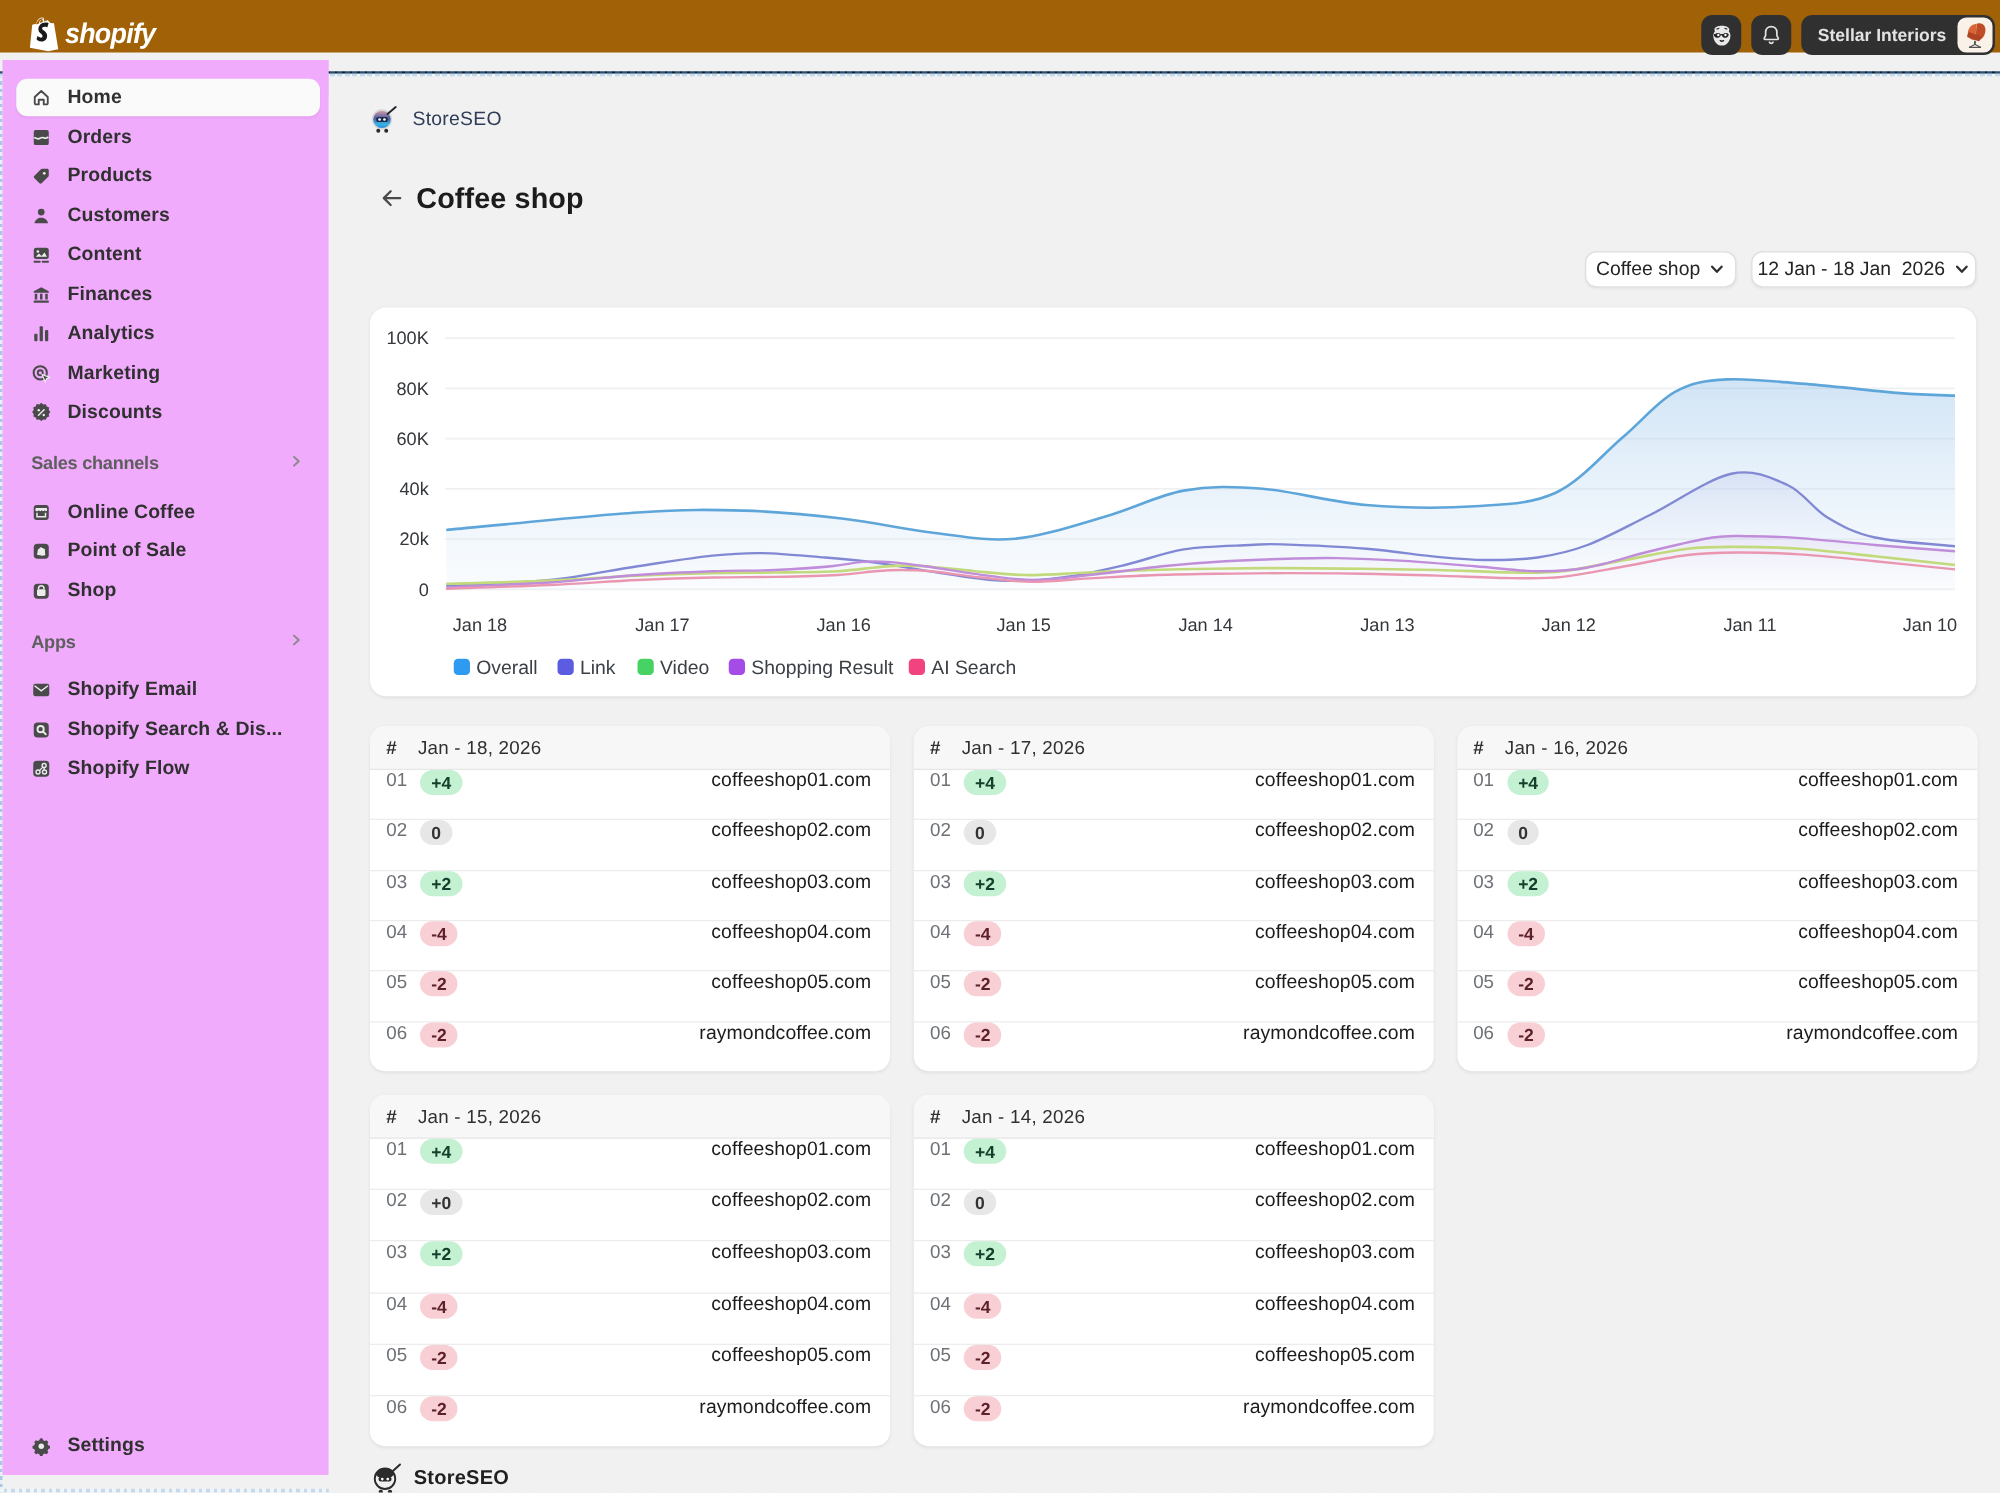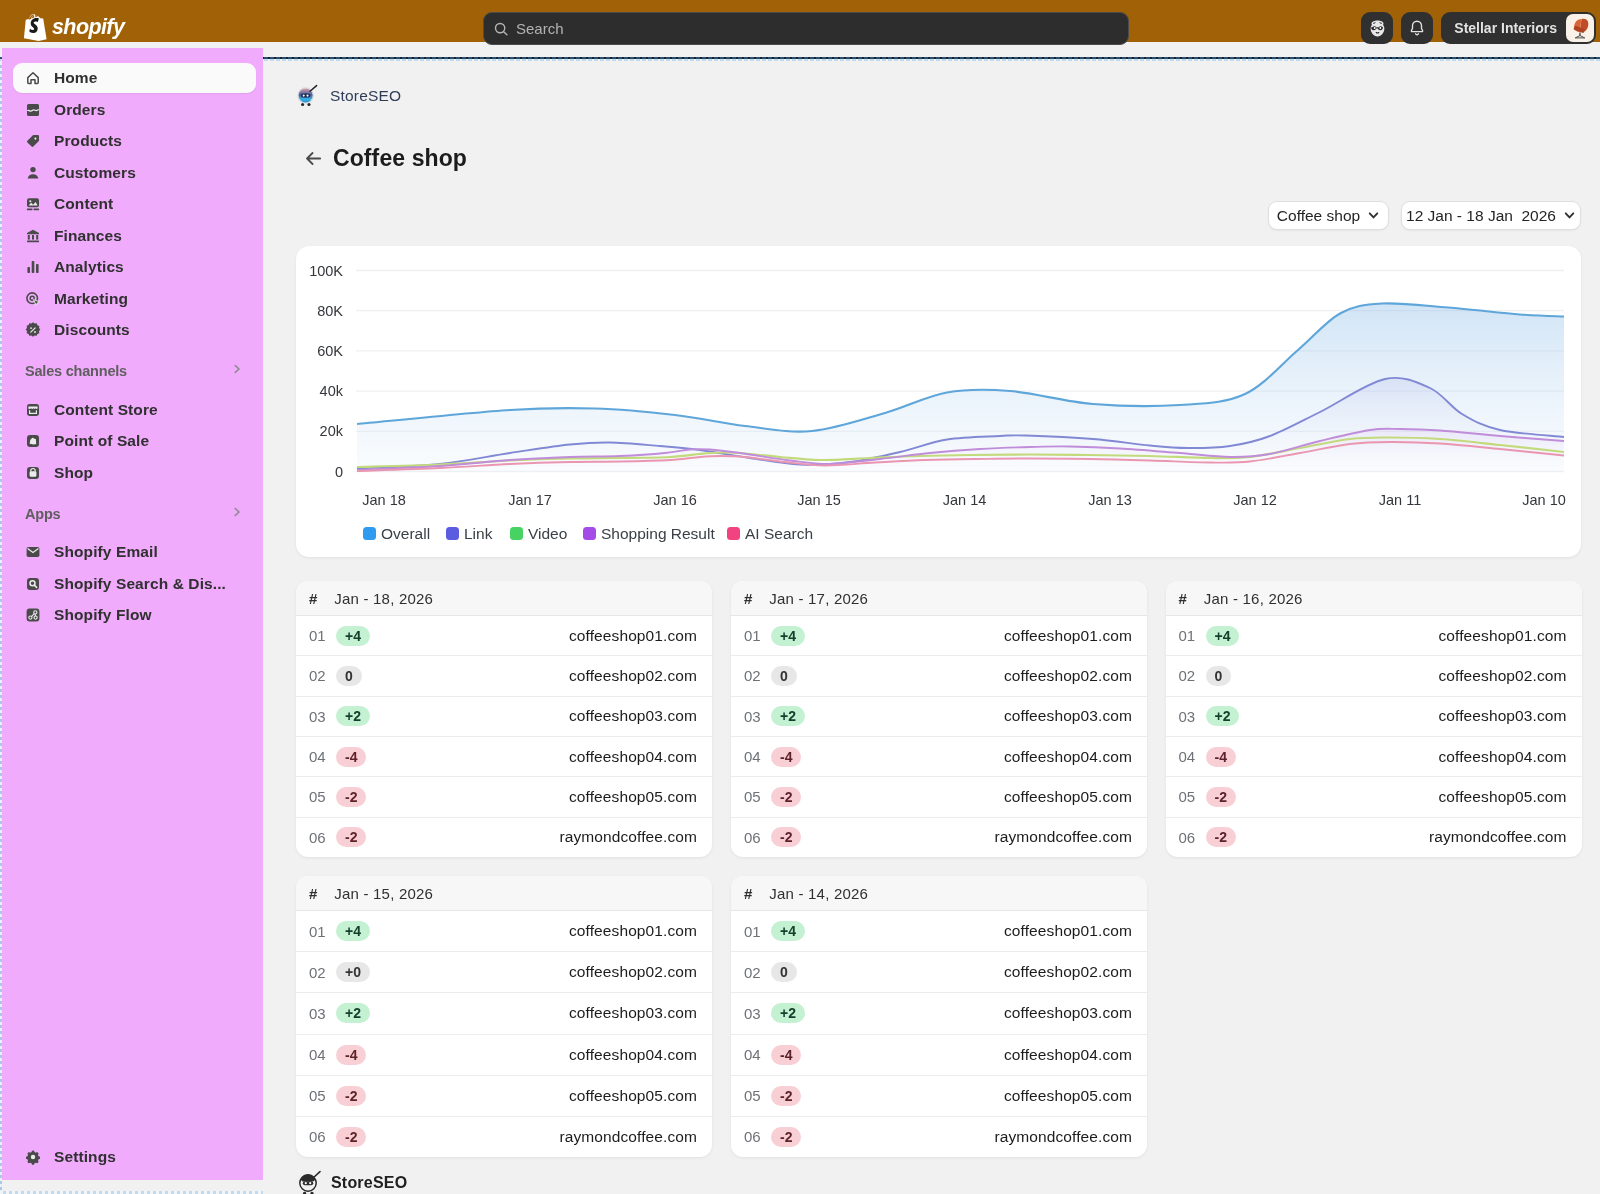--- a/index.html
+++ b/index.html
@@ -33,21 +33,21 @@
 .pill{position:absolute;top:123px;height:29px;background:#fff;border:1px solid #dfdfdf;border-radius:9px;box-shadow:0 1px 2px rgba(0,0,0,0.05);display:flex;align-items:center;justify-content:center;gap:7px}
 .pill span{font-size:15.5px;color:#242424;font-weight:500}
 .chartcard{position:absolute;left:33px;top:168px;width:1285px;height:311px;background:#fff;border-radius:13px;box-shadow:0 1px 3px rgba(0,0,0,0.07)}
 .axlab{font-size:14.5px;fill:#33363a;font-family:"Liberation Sans",sans-serif}
 .leglab{font-size:15.5px;fill:#3b4046;font-family:"Liberation Sans",sans-serif}
 .tcard{position:absolute;background:#fff;border-radius:12px;box-shadow:0 1px 3px rgba(0,0,0,0.07);overflow:hidden;display:flex;flex-direction:column}
 .thead{height:35px;background:#f7f7f7;border-bottom:1px solid #e6e6e6;display:flex;align-items:center;flex:none}
 .hash{margin-left:13px;font-size:15px;font-weight:600;color:#303030}
 .tdate{margin-left:17px;font-size:15px;font-weight:400;color:#303030;letter-spacing:0.2px}
 .tbody{display:flex;flex-direction:column;flex:1}
-.trow{flex:1;display:flex;align-items:center;border-bottom:1px solid #ececec;position:relative}
+.trow{flex:1;display:flex;align-items:flex-start;border-bottom:1px solid #ececec;position:relative}
 .trow:last-child{border-bottom:none}
 .rank{margin-left:13px;width:22px;font-size:15px;color:#6e7277}
 .bdg{margin-left:5px;height:20px;border-radius:10px;padding:0 9px;font-size:14px;font-weight:600;display:flex;align-items:center}
 .bg{background:#c4f1d1;color:#12402c}
 .bn{background:#e7e7e7;color:#333}
 .br{background:#f8cfd4;color:#5c2229}
 .dom{position:absolute;right:15px;font-size:15.5px;color:#1c1c1c;letter-spacing:0.1px}
 .foot{position:absolute;left:33px;top:1088px;width:1285px;height:40px}
 .flogo{position:absolute;left:0;top:4px;display:flex;align-items:center;gap:9px}
 .flogo span{font-size:16px;font-weight:700;color:#202020;letter-spacing:0.2px}
@@ -57,27 +57,20 @@
 </style></head>
 <body>
 <header class="topbar">
 <div class="tblogo">
       <svg width="25" height="29" viewBox="0 0 25 29">
 <path fill="#fff" d="M19.2 5.7c0-.1-.1-.2-.25-.2l-2.6-.2-1.9-1.9c-.2-.2-.55-.12-.7-.08l-1 .3C12.2 2.1 11.2.9 9.6.9 6.9.9 5.3 4.2 4.8 5.9l-2.3.7c-.7.2-.72.22-.8.9L-.1 25.2 14.6 28l8-1.7L19.2 5.7zM12.9 3.7l-1.6.5c0-.8-.1-2-.5-2.9C12 1.6 12.6 2.8 12.9 3.7zM10.4 4.5 7 5.5c.4-1.3 1.2-2.6 2.7-3.1.3.6.7 1.4.7 2.1zM9.8 1.5c.25 0 .5.1.7.25-1.9.9-2.7 3-3 4.1l-2.7.8C5.3 4.9 6.9 1.5 9.8 1.5z"></path>
 <path fill="#1a1a1a" d="M13.8 8.9s-1-.5-2.2-.5c-1.8 0-1.9 1.1-1.9 1.4 0 1.5 4 2.1 4 5.7 0 2.8-1.8 4.6-4.2 4.6-2.9 0-4.3-1.8-4.3-1.8l.8-2.5s1.5 1.3 2.8 1.3c.8 0 1.2-.7 1.2-1.2 0-2-3.3-2.1-3.3-5.4 0-2.7 2-5.4 5.9-5.4 1.5 0 2.3.4 2.3.4z"></path>
 </svg>
       <span class="word">shopify</span>
     </div>
-<div class="searchbox">
-      <svg width="16" height="16" viewBox="0 0 18 18" style="flex:none">
-        <circle cx="8" cy="8" r="5.2" fill="none" stroke="#b5b5b5" stroke-width="1.6"></circle>
-        <path d="M12 12l3.6 3.6" stroke="#b5b5b5" stroke-width="1.6" stroke-linecap="round"></path>
-      </svg>
-      <span>Search</span>
-    </div>
 <div class="tbright">
 <div class="tbbtn">
         <svg width="19" height="19" viewBox="0 0 20 20">
 <path fill="#e8e8e8" d="M10 1.6c3.2 0 6.3 1.2 6.3 3.2 0 .6-.2 1.1-.5 1.5.9 1 1.4 2.3 1.4 3.7 0 4.4-3.2 8.4-7.2 8.4S2.8 14.4 2.8 10c0-1.4.5-2.7 1.4-3.7-.3-.4-.5-.9-.5-1.5 0-2 3.1-3.2 6.3-3.2z"></path>
 <path fill="#262626" d="M4.4 8.6c1.5-1.3 3.6-1 4.6.3.3-.2.7-.3 1-.3s.7.1 1 .3c1-1.3 3.1-1.6 4.6-.3.5 1.6-.9 3.2-2.7 3.2-1.4 0-2.5-.9-2.9-2 0 0-.5-.2-1 0-.4 1.1-1.5 2-2.9 2-1.8 0-3.2-1.6-2.7-3.2z"></path>
 <circle cx="7" cy="9.5" r="1" fill="#fff"></circle>
           <circle cx="13" cy="9.5" r="1" fill="#fff"></circle>
 <path d="M8.6 14.2c.9.7 1.9.7 2.8 0" stroke="#262626" stroke-width="1.1" fill="none" stroke-linecap="round"></path>
 <path fill="#262626" d="M5.2 4.2c1-.6 2.2-.9 3.1-.9-.3.5-1 1.4-2 1.6-.7.15-1.1-.3-1.1-.7zM14.8 4.2c-1-.6-2.2-.9-3.1-.9.3.5 1 1.4 2 1.6.7.15 1.1-.3 1.1-.7z"></path>
 </svg>
@@ -185,21 +178,21 @@
       <svg width="12" height="12" viewBox="0 0 12 12">
         <path d="M4.2 2.5 8 6l-3.8 3.5" fill="none" stroke="#8a8a8a" stroke-width="1.6" stroke-linecap="round" stroke-linejoin="round"></path>
       </svg>
     </div>
 <div class="nitem">
       <svg class="nico" width="16" height="16" viewBox="0 0 16 16">
         <rect x="2" y="2" width="12" height="12" rx="2.4" fill="#4a4a4a"></rect>
         <path d="M4.6 8.2v3.2h6.8V8.2" fill="none" stroke="#ebebeb" stroke-width="1.2"></path>
         <path d="M4.2 6.9c-0.6 0-1-0.5-0.9-1.1l0.3-1.4h8.8l0.3 1.4c0.1 0.6-0.3 1.1-0.9 1.1-0.5 0-1-0.4-1.1-0.9-0.1 0.5-0.6 0.9-1.2 0.9-0.5 0-1-0.4-1.1-0.9-0.1 0.5-0.6 0.9-1.2 0.9s-1-0.4-1.1-0.9c-0.1 0.5-0.6 0.9-1.2 0.9z" fill="#ebebeb"></path>
       </svg>
-      <span>Content Store</span>
+      <span>Online Coffee</span>
     </div>
 <div class="nitem">
       <svg class="nico" width="16" height="16" viewBox="0 0 16 16">
         <rect x="2" y="2" width="12" height="12" rx="3" fill="#4a4a4a"></rect>
         <path transform="translate(8 8) scale(0.8) translate(-7.2 -7.9)" d="M10.8 5.6c0-.1-.1-.15-.2-.15l-1-.08-.75-.75c-.08-.08-.22-.05-.28-.03l-.38.12C7.9 4.2 7.5 3.8 6.9 3.8c-1.1 0-1.7 1.3-1.9 1.9l-.85.27c-.25.08-.26.09-.3.33L3 11.4l5.3 1 2.9-.62z" fill="#ebebeb"></path>
       </svg>
       <span>Point of Sale</span>
     </div>
 <div class="nitem">
       <svg class="nico" width="16" height="16" viewBox="0 0 16 16">

